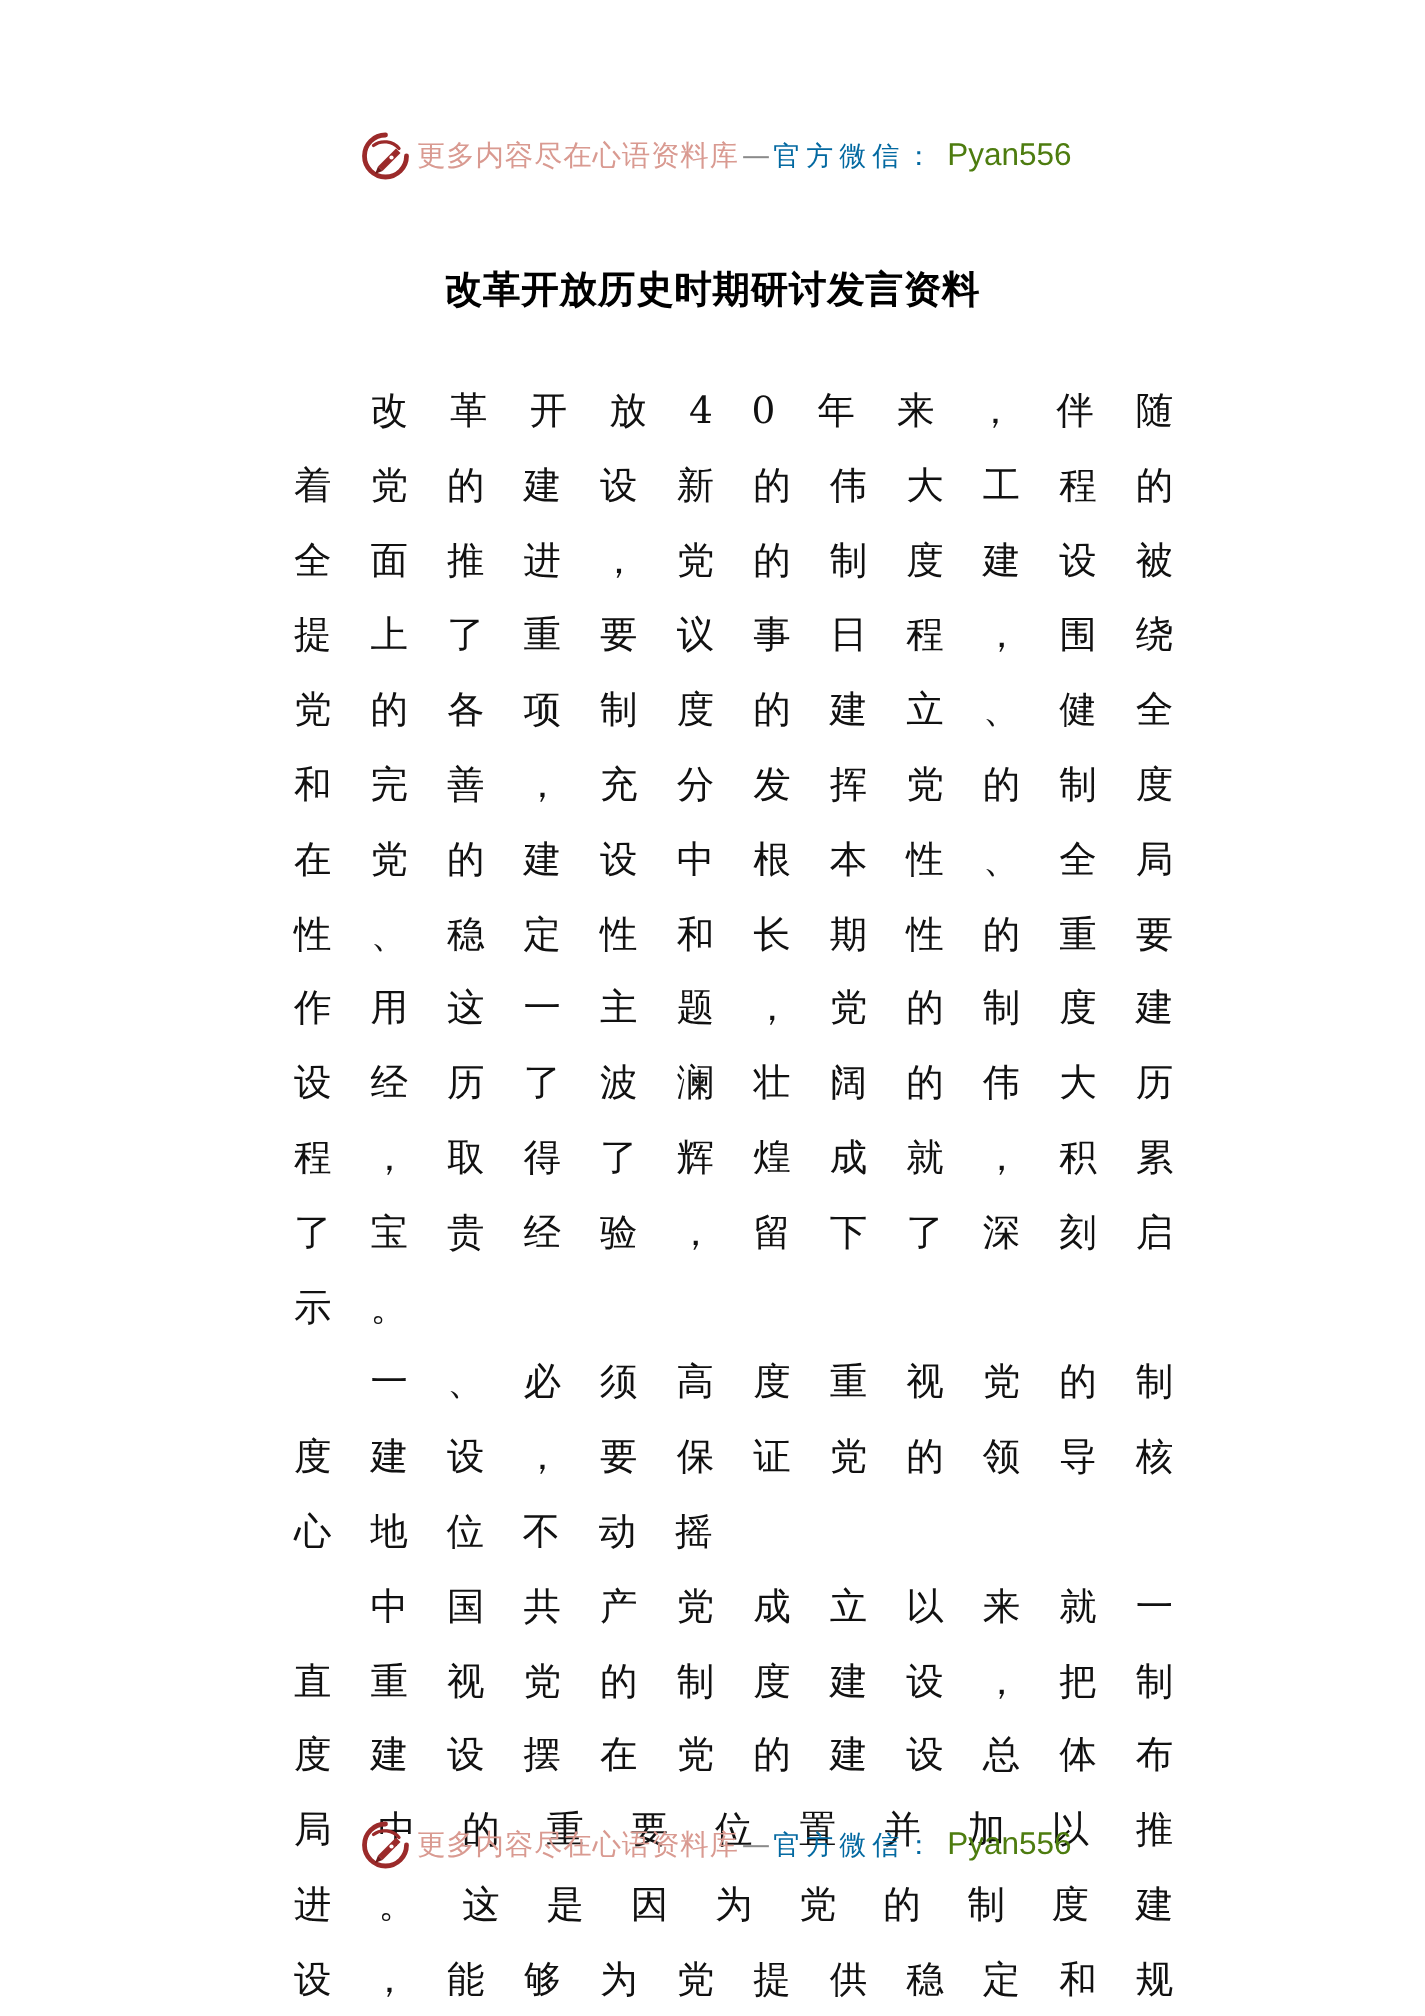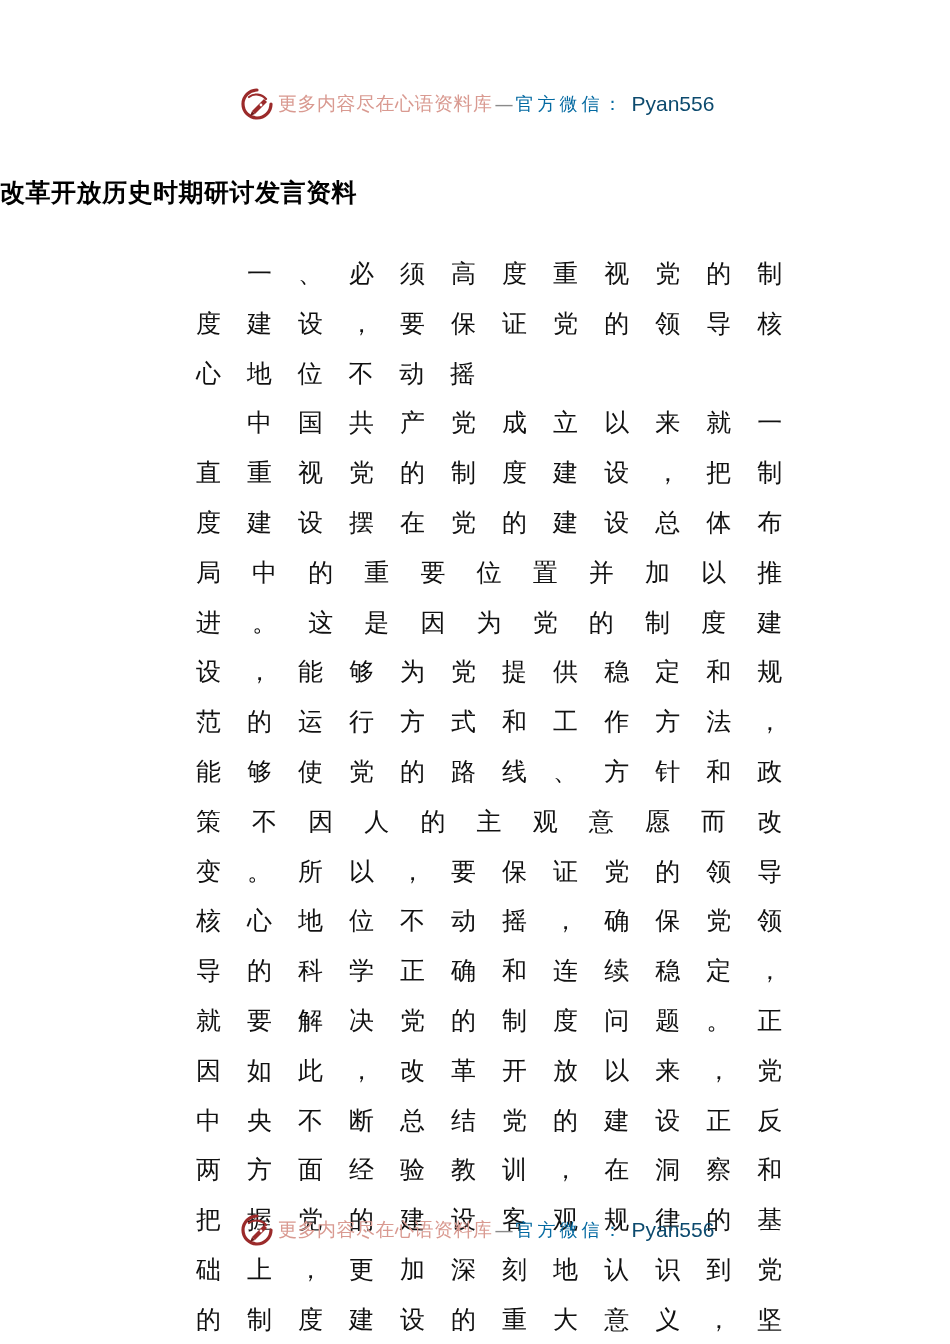--- a/index.html
+++ b/index.html
@@ -46,29 +46,29 @@
     }
     .wm-wechat-label {
       font-family: "DejaVu Serif", "Liberation Serif", serif;
       font-size: 18px;
       color: #0369a1;
       letter-spacing: 4px;
     }
     .wm-wechat-id {
       font-family: "Liberation Sans", sans-serif;
       font-size: 21px;
-      color: #0c4a6e;
+      color: #4d7c0f;
       margin-left: 6px;
     }
     .doc-title {
       position: absolute;
       top: 176px;
       left: 0;
       width: 950px;
-      text-align: left;
+      text-align: center;
       font-family: "DejaVu Sans", sans-serif;
       font-weight: bold;
       font-size: 25px;
       color: #000000;
       letter-spacing: 0.5px;
     }
     .doc-body {
       position: absolute;
       top: 249px;
       left: 196px;
@@ -102,20 +102,21 @@
   </span>
   <span class="wm-brand">更多内容尽在心语资料库</span>
   <span class="wm-sep">—</span>
   <span class="wm-wechat-label">官方微信：</span>
   <span class="wm-wechat-id">Pyan556</span>
 </div>
 
 <div class="doc-title">改革开放历史时期研讨发言资料</div>
 
 <div class="doc-body">
+  <p class="para indent">改革开放40年来，伴随着党的建设新的伟大工程的全面推进，党的制度建设被提上了重要议事日程，围绕党的各项制度的建立、健全和完善，充分发挥党的制度在党的建设中根本性、全局性、稳定性和长期性的重要作用这一主题，党的制度建设经历了波澜壮阔的伟大历程，取得了辉煌成就，积累了宝贵经验，留下了深刻启示。</p>
   <p class="para indent">一、必须高度重视党的制度建设，要保证党的领导核心地位不动摇</p>
   <p class="para indent">中国共产党成立以来就一直重视党的制度建设，把制度建设摆在党的建设总体布局中的重要位置并加以推进。这是因为党的制度建设，能够为党提供稳定和规范的运行方式和工作方法，能够使党的路线、方针和政策不因人的主观意愿而改变。所以，要保证党的领导核心地位不动摇，确保党领导的科学正确和连续稳定，就要解决党的制度问题。正因如此，改革开放以来，党中央不断总结党的建设正反两方面经验教训，在洞察和把握党的建设客观规律的基础上，更加深刻地认识到党的制度建设的重大意义，坚持与时俱进。继往开来，在理论</p>
 </div>
 
 <div class="watermark bottom">
   <span class="wm-logo">
     <svg width="34" height="34" viewBox="0 0 34 34">
       <path d="M17 3 A14 14 0 1 0 31 17" fill="none" stroke="#9b2a2a" stroke-width="3.2" stroke-linecap="round"></path>
       <path d="M9 10 C14 6 22 7 26 12" fill="none" stroke="#9b2a2a" stroke-width="2.2" stroke-linecap="round"></path>
       <path d="M12 24 L24 12 L27 15 L15 27 Z" fill="#9b2a2a"></path>

